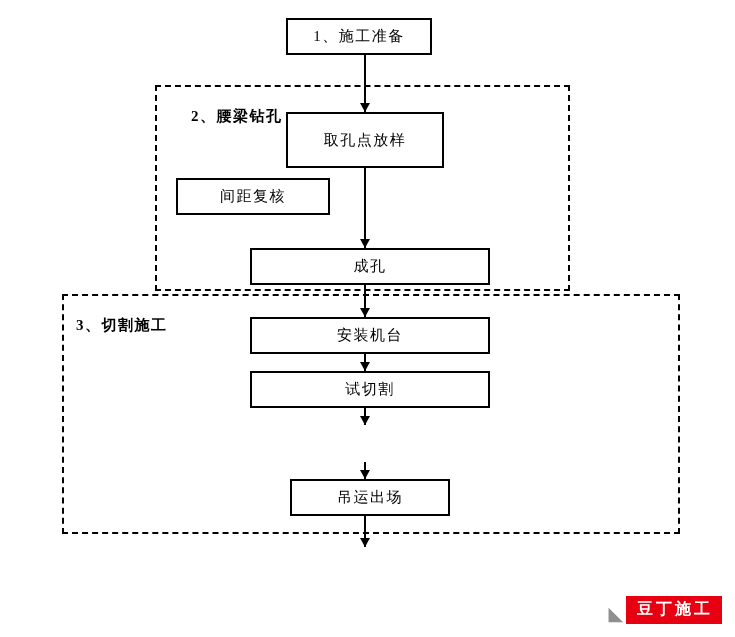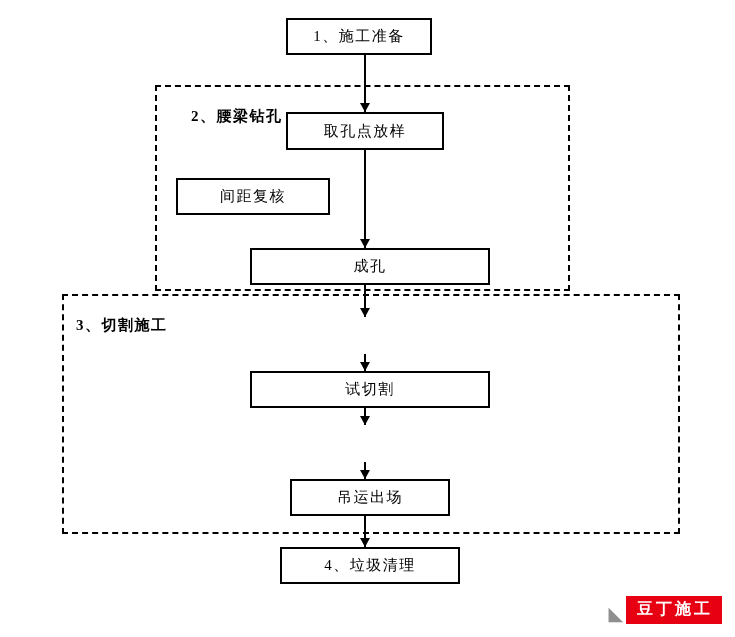--- a/index.html
+++ b/index.html
@@ -95,33 +95,33 @@
 <div id="canvas">
 
   <div class="group" style="left:155px; top:85px; width:415px; height:206px;"></div>
   <div class="group-label" style="left:171px; top:107px;margin-left:20px;">2、腰梁钻孔</div>
 
   <div class="group" style="left:62px; top:294px; width:618px; height:240px;"></div>
   <div class="group-label" style="left:76px; top:316px;">3、切割施工</div>
 
   <div class="node" style="left:286px; top:18px; width:146px; height:37px;">1、施工准备</div>
 
-  <div class="node" style="left:286px; top:112px; width:158px; height:38px;">取孔点放样</div>
+  <div class="node" style="left:286px; top:112px; width:158px; height:56px;">取孔点放样</div>
 
   <div class="node" style="left:176px; top:178px; width:154px; height:37px;">间距复核</div>
 
   <div class="node" style="left:250px; top:248px; width:240px; height:37px;">成孔</div>
 
+  <div class="node" style="left:250px; top:317px; width:240px; height:37px;">安装机台</div>
 
   <div class="node" style="left:250px; top:371px; width:240px; height:37px;">试切割</div>
 
 
   <div class="node" style="left:290px; top:479px; width:160px; height:37px;">吊运出场</div>
 
-  <div class="node" style="left:280px; top:547px; width:180px; height:37px;">4、垃圾清理</div>
 
   <div class="arrow" style="left:364px; top:55px; height:57px;"></div>
   <div class="arrow" style="left:364px; top:150px; height:98px;"></div>
   <div class="arrow" style="left:364px; top:285px; height:32px;"></div>
   <div class="arrow" style="left:364px; top:354px; height:17px;"></div>
   <div class="arrow" style="left:364px; top:408px; height:17px;"></div>
   <div class="arrow" style="left:364px; top:462px; height:17px;"></div>
   <div class="arrow" style="left:364px; top:516px; height:31px;"></div>
 
 

